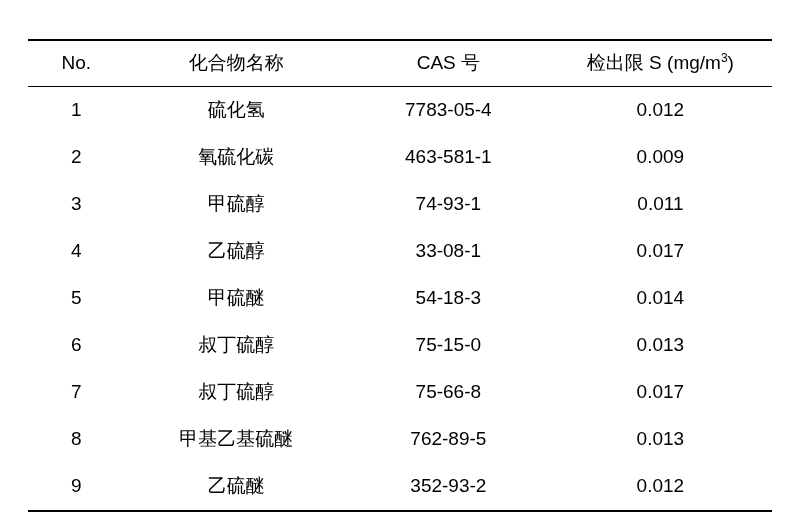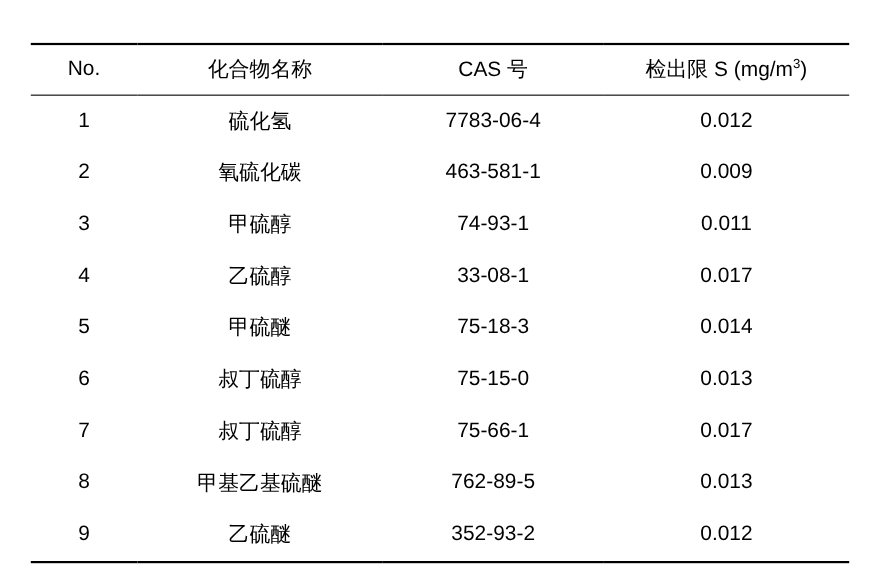--- a/index.html
+++ b/index.html
@@ -76,21 +76,21 @@
         <th>No.</th>
         <th>化合物名称</th>
         <th>CAS 号</th>
         <th><span class="unit-nowrap"><span>检出限 S (mg/m</span><span class="sup">3</span><span>)</span></span></th>
       </tr>
     </thead>
     <tbody>
       <tr class="data-row">
         <td>1</td>
         <td>硫化氢</td>
-        <td>7783-06-4</td>
+        <td>7783-05-4</td>
         <td>0.012</td>
       </tr>
       <tr class="data-row">
         <td>2</td>
         <td>氧硫化碳</td>
         <td>463-581-1</td>
         <td>0.009</td>
       </tr>
       <tr class="data-row">
         <td>3</td>
@@ -100,33 +100,33 @@
       </tr>
       <tr class="data-row">
         <td>4</td>
         <td>乙硫醇</td>
         <td>33-08-1</td>
         <td>0.017</td>
       </tr>
       <tr class="data-row">
         <td>5</td>
         <td>甲硫醚</td>
-        <td>75-18-3</td>
+        <td>54-18-3</td>
         <td>0.014</td>
       </tr>
       <tr class="data-row">
         <td>6</td>
         <td>叔丁硫醇</td>
         <td>75-15-0</td>
         <td>0.013</td>
       </tr>
       <tr class="data-row">
         <td>7</td>
         <td>叔丁硫醇</td>
-        <td>75-66-1</td>
+        <td>75-66-8</td>
         <td>0.017</td>
       </tr>
       <tr class="data-row">
         <td>8</td>
         <td>甲基乙基硫醚</td>
         <td>762-89-5</td>
         <td>0.013</td>
       </tr>
       <tr class="data-row">
         <td>9</td>

